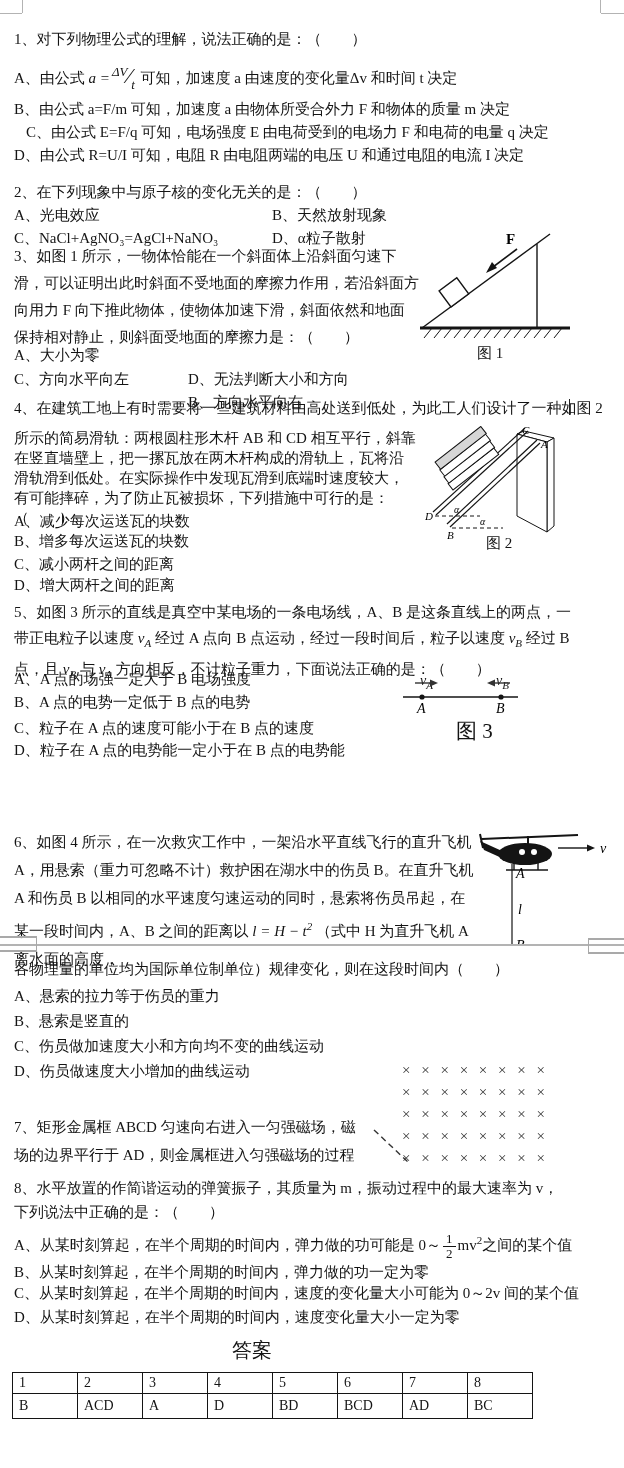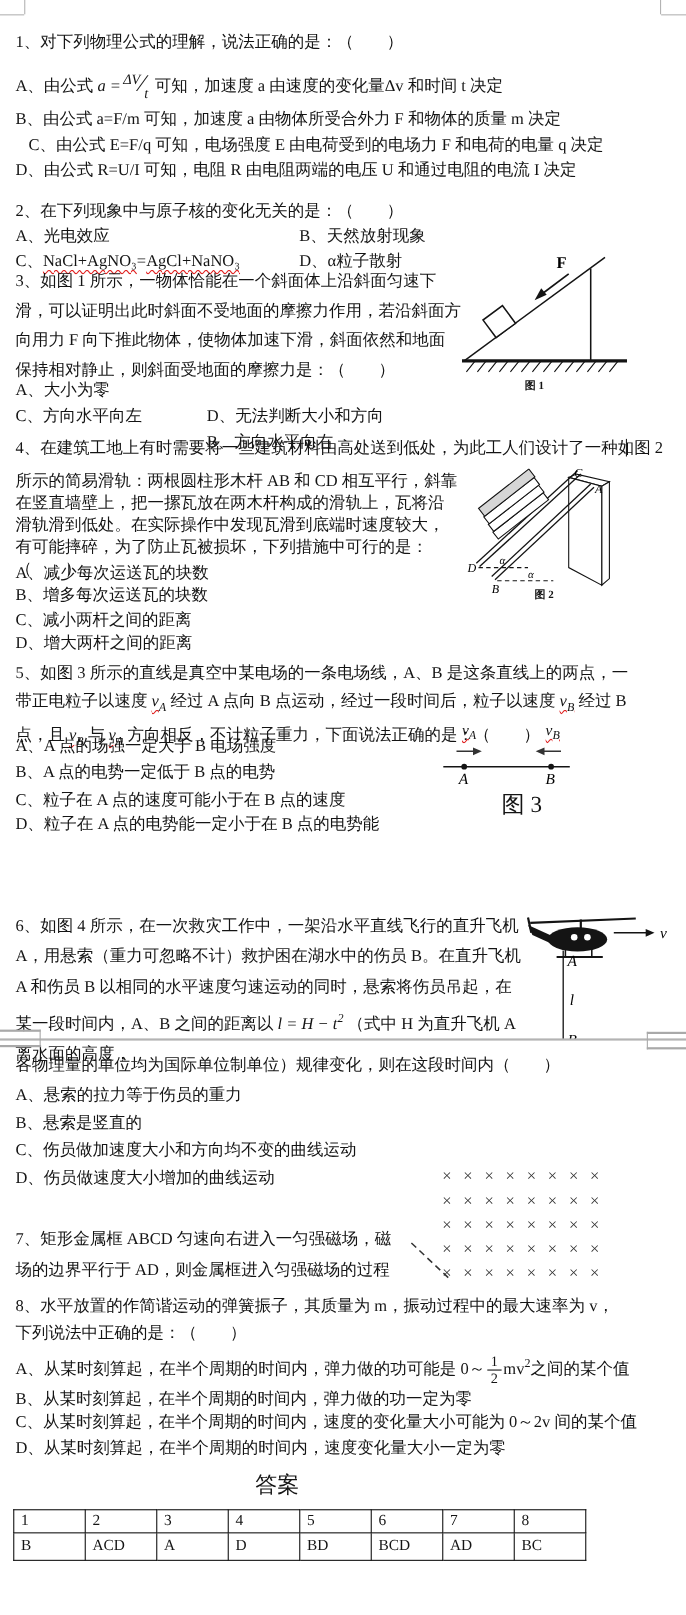--- a/index.html
+++ b/index.html
@@ -1,34 +1,34 @@
 <!DOCTYPE html>
 <html><head>
 <meta charset="utf-8">
 <style>
   html,body { margin:0; padding:0; background:#ffffff; }
   .page { position:relative; width:624px; height:1468px; background:#fff; overflow:hidden;
           font-family:"Liberation Serif","DejaVu Serif",serif; color:#141414; }
   .t  { position:absolute; font-size:15px; line-height:23px; }
   .nw { white-space:nowrap; }
   .it { font-style:italic; }
-  .wavy { text-decoration:underline; text-decoration-style:wavy; text-decoration-color:#e02020;
-          text-decoration-thickness:1px; text-underline-offset:3px; }
+  .wavy { text-decoration-style:wavy; text-decoration-color:#e02020;
+          text-decoration-thickness:1px; text-underline-offset:3px;margin-top:16px; }
   .vsub sub { font-size:11px; }
   
   .sfrac { display:inline-block; font-style:italic; margin:0 2px; }
   .sfrac .fn { font-size:13px; vertical-align:7px; }
   .sfrac .fsl { font-size:22px; font-style:normal; }
   .sfrac .fd { font-size:13px; vertical-align:-6px; }
   
   .vfrac { display:inline-block; vertical-align:middle; text-align:center; line-height:1.05; margin:0 2px; }
   .vfrac .fn { display:block; border-bottom:1px solid #141414; padding:0 3px; font-size:13px; }
   .vfrac .fd { display:block; font-size:13px; }
   .gline { position:absolute; background:#b3b3b3; }
-  .caption { position:absolute; font-size:10px;font-weight:bold; }
+  .caption { position:absolute; font-size:15px; }
   .xrow { position:absolute; left:402px; width:170px; font-size:15px; color:#333; word-spacing:7px; white-space:nowrap; }
   .anstable { position:absolute; left:12px; top:1372px; border-collapse:collapse; }
   .anstable td { border:1px solid #141414; width:58px; font-size:14px; padding:1px 0 1px 6px; }
   .anstable tr.hdr td { height:18px; }
   .anstable tr.val td { height:22px; }
   .cursor { position:absolute; width:1px; height:16px; background:#222; }
   svg text { font-family:"Liberation Serif","DejaVu Serif",serif; }
 </style>
 </head>
 <body>

